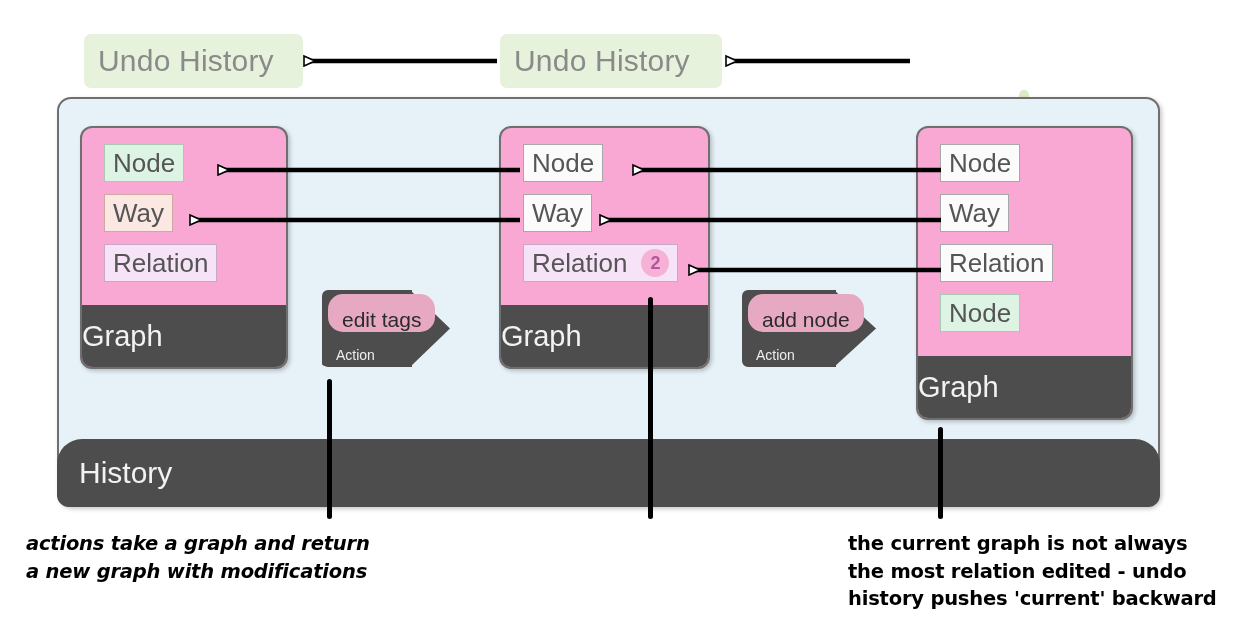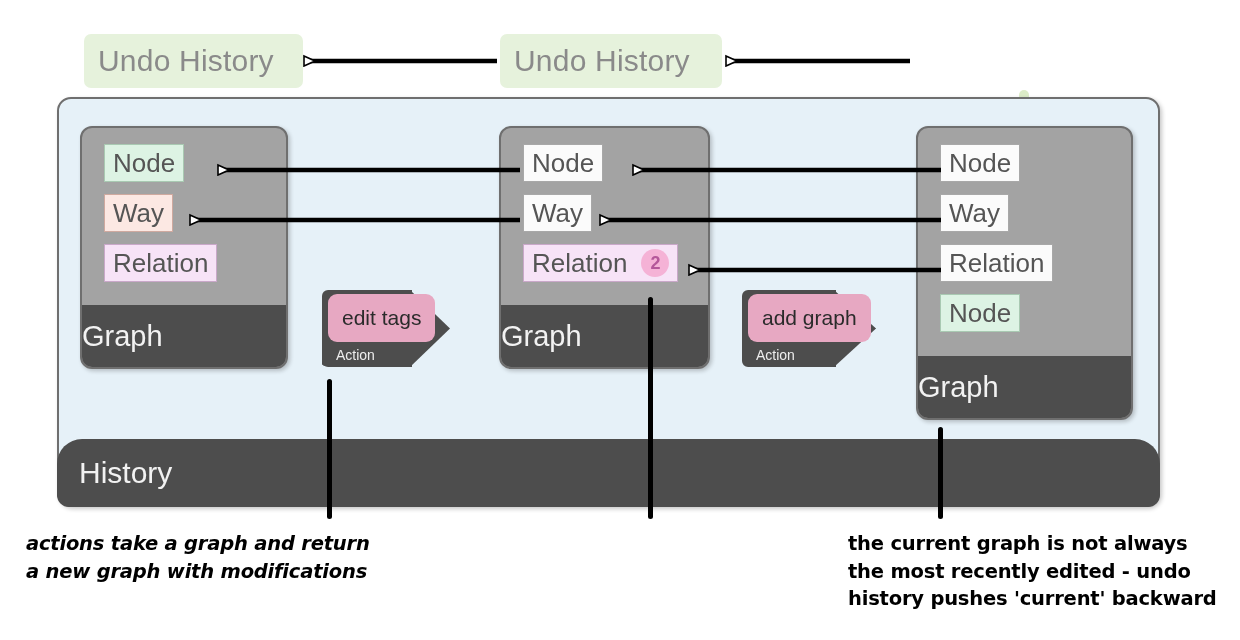--- a/index.html
+++ b/index.html
@@ -67,21 +67,21 @@
     display: flex;
     align-items: center;
     padding-left: 22px;
     color: #f2f2f2;
     font-size: 30px;
     box-sizing: border-box;
   }
 
   
   .graph-card {
-    background: #a3a3a3;
+    background: #f9a8d4;
     border: 2px solid #6f6f6f;
     border-radius: 12px;
     box-sizing: border-box;
     box-shadow: 2px 2px 4px rgba(0,0,0,0.22);
     overflow: hidden;
     display: flex;
     flex-direction: column;
   }
   .graph-body {
     flex: 1 1 auto;
@@ -136,27 +136,27 @@
   .action-arrow-shape {
     position: absolute;
     left: 0; top: 0;
     width: 100%; height: 100%;
   }
   .action-chip {
     position: absolute;
     left: 6px;
     top: 4px;
     background: #e7a8c2;
-    border-radius: 9px;
+    border-radius: 15px;
     color: #2b2b2b;
     font-size: 21px;
     display: flex;
-    align-items: center;
+    align-items: flex-end;
     padding: 0 14px;
-    height: 48px;
+    height: 38px;
   }
   .action-sub {
     position: absolute;
     left: 14px;
     bottom: 4px;
     color: #ededed;
     font-size: 14px;
   }
 
   
@@ -264,21 +264,21 @@
     </div>
     <div class="action-sub">Action</div>
   </div>
 
   <div class="action" style="left:742px; top:290px; width:134px; height:77px;">
     <svg class="action-arrow-shape" viewBox="0 0 134 77" preserveAspectRatio="none">
       <path d="M0,6 a6,6 0 0 1 6,-6 h88 v22 l40,16.5 -40,16.5 v22 h-88 a6,6 0 0 1 -6,-6 z" fill="#4d4d4d"></path>
       <path d="M92,0 l42,38.5 -42,38.5 z" fill="#4d4d4d"></path>
     </svg>
     <div class="action-chip">
-      <span>add graph</span>
+      <span>add node</span>
     </div>
     <div class="action-sub">Action</div>
   </div>
 
   <svg class="arrowlayer" width="1240" height="640">
     <defs>
       <marker id="openhead" markerWidth="14" markerHeight="14" refX="12" refY="6" orient="auto" markerUnits="userSpaceOnUse">
         <path d="M12,1 L1,6 L12,11 Z" fill="#ffffff" stroke="#000000" stroke-width="1.6" stroke-linejoin="miter"></path>
       </marker>
     </defs>
@@ -298,16 +298,16 @@
     <line x1="941" y1="270" x2="689" y2="270" stroke="#000000" stroke-width="4.5" marker-end="url(#openhead)"></line>
   </svg>
 
   <div class="abs vline" style="left:327px; top:379px; height:140px;"></div>
   <div class="abs vline" style="left:648px; top:297px; height:222px;"></div>
   <div class="abs vline" style="left:938px; top:427px; height:92px;"></div>
 
   <div class="caption" style="left:26px; top:530px; width:370px;font-style:italic;">actions take a graph and return
 a new graph with modifications</div>
   <div class="caption" style="left:848px; top:530px; width:380px;">the current graph is not always
-the most recently edited - undo
+the most relation edited - undo
 history pushes 'current' backward</div>
 
 </div>
 
 </body></html>

